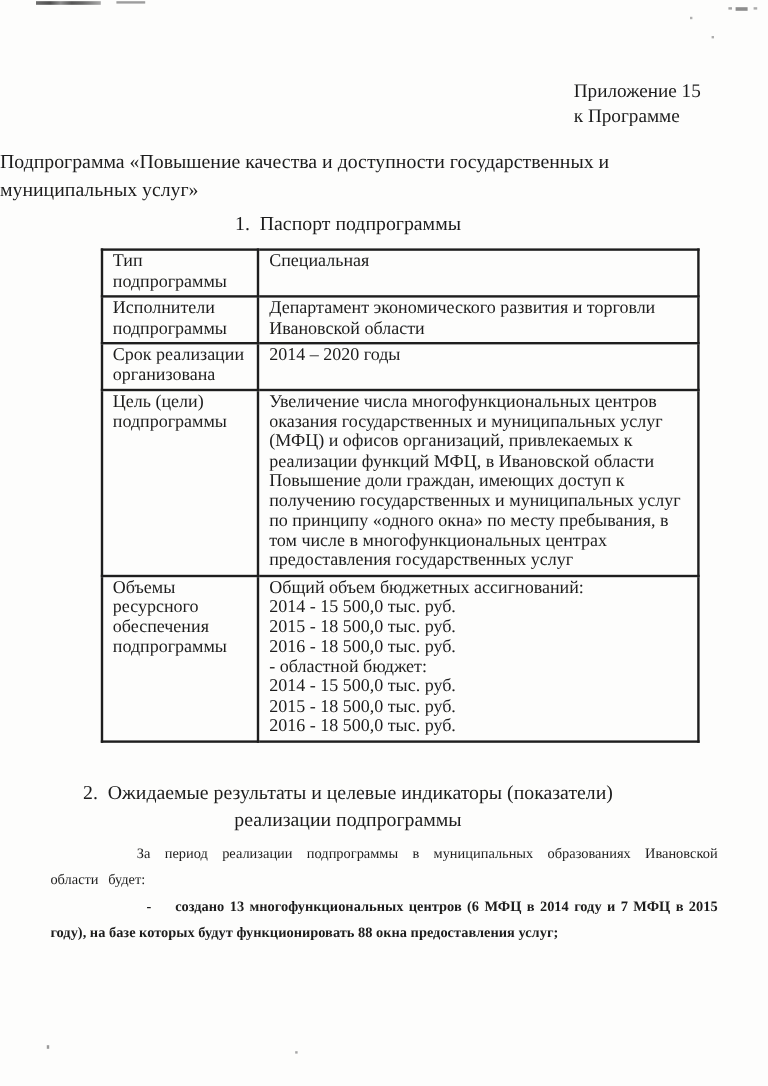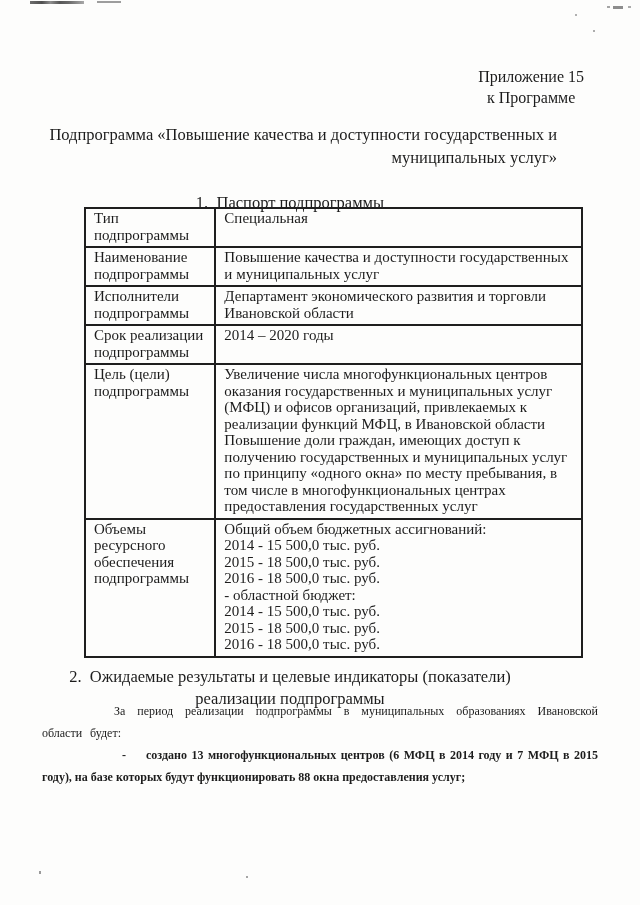--- a/index.html
+++ b/index.html
@@ -28,33 +28,32 @@
   .a3 { left: 607px; top: 6px; width: 3px; height: 2px; background: #a5a5a5; }
   .a4 { left: 613px; top: 6px; width: 10px; height: 3px; background: #8d8d8d; }
   .a5 { left: 628px; top: 6px; width: 3px; height: 2px; background: #ababab; }
   .a6 { left: 575px; top: 14px; width: 2px; height: 2px; background: #b0b0b0; }
   .a7 { left: 593px; top: 30px; width: 2px; height: 2px; background: #adadad; }
   .a8 { left: 39px; top: 871px; width: 2px; height: 3px; background: #9a9a9a; }
   .a9 { left: 246px; top: 876px; width: 2px; height: 2px; background: #a5a5a5; }
 
   .appendix {
     position: absolute; top: 66px; right: 56px;
-    text-align: center; font-size: 16px; line-height: 21px;
+    font-size: 16px; line-height: 21px;
     white-space: pre-line;
   }
   .doc-title {
     position: absolute; top: 123px; left: 0; width: 557px;
-    text-align: right; font-size: 16.5px; line-height: 23px;
+    text-align: left; font-size: 16.5px; line-height: 23px;
     white-space: pre-wrap;
   }
   .sec-heading {
     position: absolute; left: 0; width: 580px;
     text-align: center; font-size: 16.5px; line-height: 22px;
     white-space: pre-wrap;
-    margin-top: 16px;
   }
   .sec1 { top: 176px; }
   .sec2 { top: 650px; }
 
   table.passport {
     position: absolute; top: 207px; left: 84px;
     width: 499px; border-collapse: collapse; table-layout: fixed;
   }
   table.passport td {
     border: 2px solid var(--border);
@@ -100,34 +99,28 @@
   <div class="sec-heading sec1">1.  Паспорт подпрограммы</div>
 
   <table class="passport">
     <tbody>
       <tr>
         <td class="col-label">Тип
 подпрограммы</td>
         <td class="col-value">Специальная</td>
       </tr>
       <tr>
-        <td class="col-label">Наименование
-подпрограммы</td>
-        <td class="col-value">Повышение качества и доступности государственных
-и муниципальных услуг</td>
-      </tr>
-      <tr>
         <td class="col-label">Исполнители
 подпрограммы</td>
         <td class="col-value">Департамент экономического развития и торговли
 Ивановской области</td>
       </tr>
       <tr>
         <td class="col-label">Срок реализации
-подпрограммы</td>
+организована</td>
         <td class="col-value">2014 – 2020 годы</td>
       </tr>
       <tr>
         <td class="col-label">Цель (цели)
 подпрограммы</td>
         <td class="col-value">Увеличение числа многофункциональных центров
 оказания государственных и муниципальных услуг
 (МФЦ) и офисов организаций, привлекаемых к
 реализации функций МФЦ, в Ивановской области
 Повышение доли граждан, имеющих доступ к

